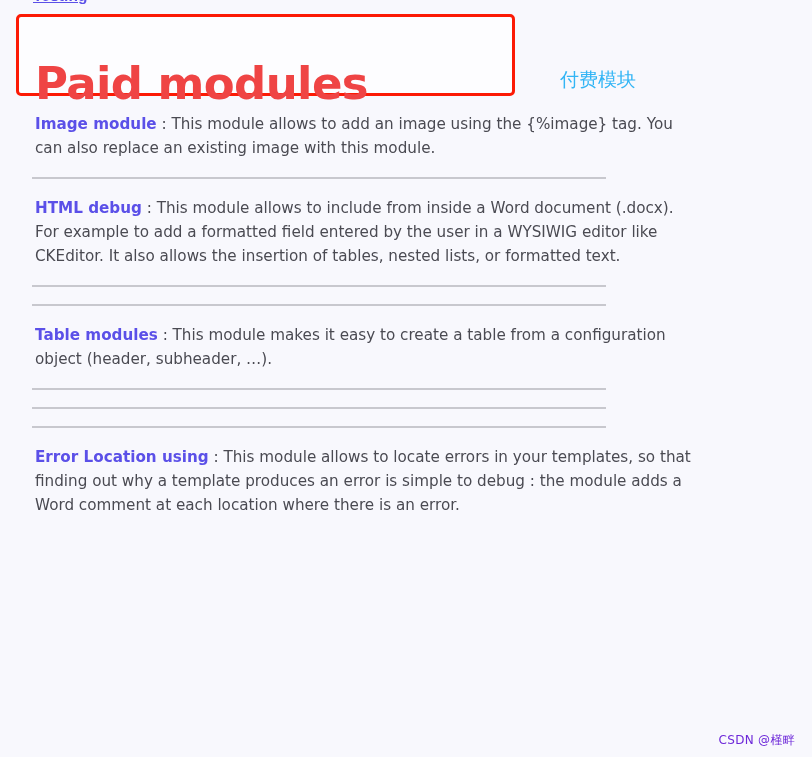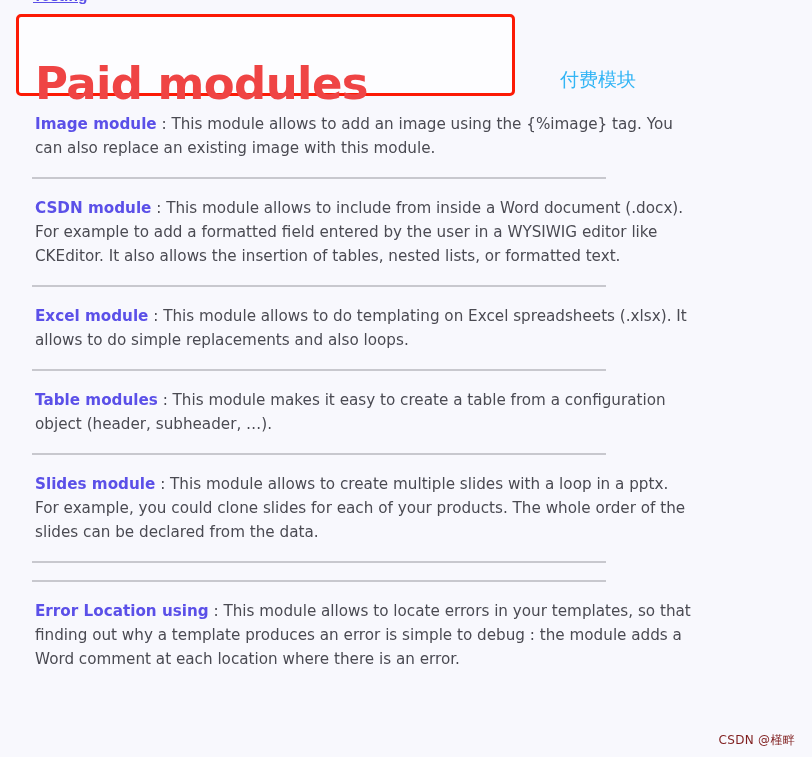--- a/index.html
+++ b/index.html
@@ -109,21 +109,21 @@
     padding: 0;
   }
 
   
   .watermark {
     position: absolute;
     right: 17px;
     bottom: 9px;
     font-size: 12px;
     line-height: 16px;
-    color: #7f1d1d;
+    color: #6d28d9;
     font-family: "DejaVu Sans", "Liberation Sans", sans-serif;
     white-space: nowrap;
     letter-spacing: 0.3px;
   }
 </style>
 </head>
 <body>
 
 <div id="page">
 
@@ -134,34 +134,28 @@
   <h1 class="page-title">Paid modules</h1>
 
   <div class="cn-annotation">付费模块</div>
 
   <div class="modules" id="modules-container">
       <div class="module-entry">
         <p class="module-para"><a class="module-link" href="#">Image module</a><span> : </span><span>This module allows to add an image using the {%image} tag. You can also replace an existing image with this module.</span></p>
       </div>
       <div class="module-sep"></div>
       <div class="module-entry">
-        <p class="module-para"><a class="module-link" href="#">CSDN module</a><span> : </span><span>This module allows to include from inside a Word document (.docx). For example to add a formatted field entered by the user in a WYSIWIG editor like CKEditor. It also allows the insertion of tables, nested lists, or formatted text.</span></p>
+        <p class="module-para"><a class="module-link" href="#">HTML debug</a><span> : </span><span>This module allows to include from inside a Word document (.docx). For example to add a formatted field entered by the user in a WYSIWIG editor like CKEditor. It also allows the insertion of tables, nested lists, or formatted text.</span></p>
       </div>
       <div class="module-sep"></div>
-      <div class="module-entry">
-        <p class="module-para"><a class="module-link" href="#">Excel module</a><span> : </span><span>This module allows to do templating on Excel spreadsheets (.xlsx). It allows to do simple replacements and also loops.</span></p>
-      </div>
       <div class="module-sep"></div>
       <div class="module-entry">
         <p class="module-para"><a class="module-link" href="#">Table modules</a><span> : </span><span>This module makes it easy to create a table from a configuration object (header, subheader, …).</span></p>
       </div>
       <div class="module-sep"></div>
-      <div class="module-entry">
-        <p class="module-para"><a class="module-link" href="#">Slides module</a><span> : </span><span>This module allows to create multiple slides with a loop in a pptx. For example, you could clone slides for each of your products. The whole order of the slides can be declared from the data.</span></p>
-      </div>
       <div class="module-sep"></div>
       <div class="module-sep"></div>
       <div class="module-entry">
         <p class="module-para"><a class="module-link" href="#">Error Location using</a><span> : </span><span>This module allows to locate errors in your templates, so that finding out why a template produces an error is simple to debug : the module adds a Word comment at each location where there is an error.</span></p>
       </div>
     </div>
 
   <div class="watermark">CSDN @槿畔</div>
 
 </div>

